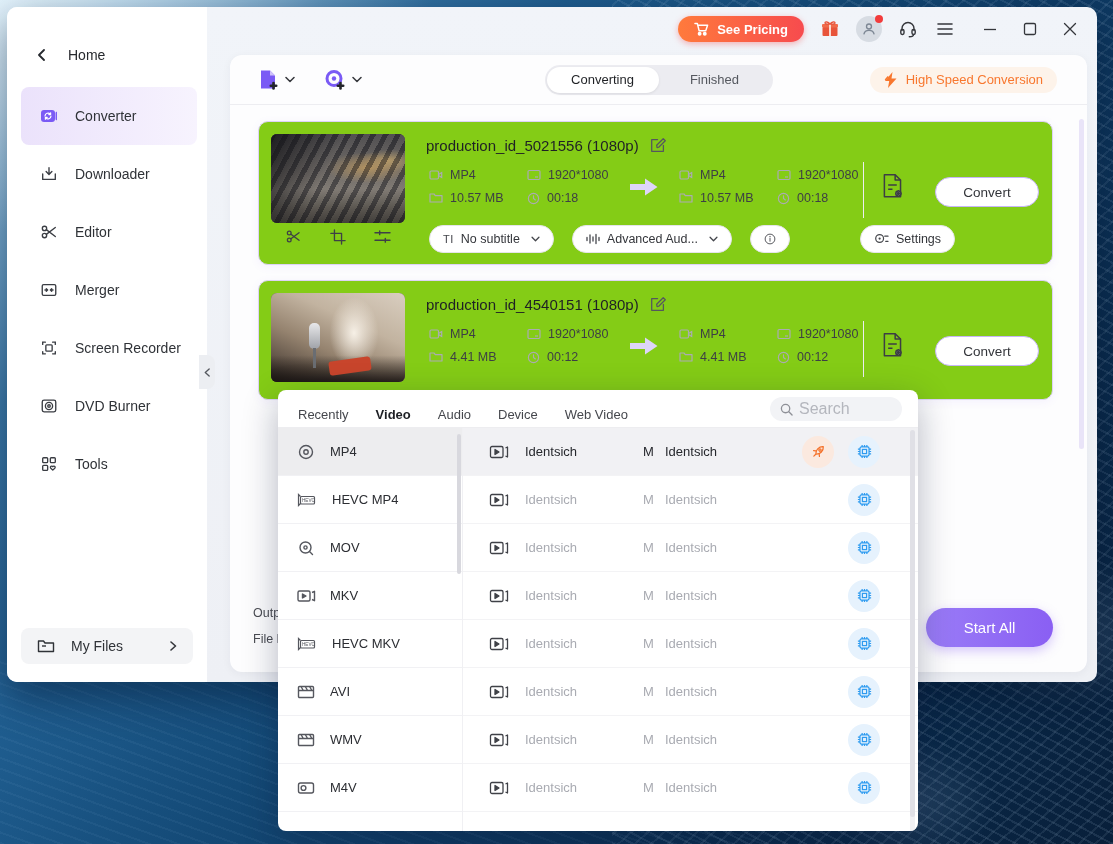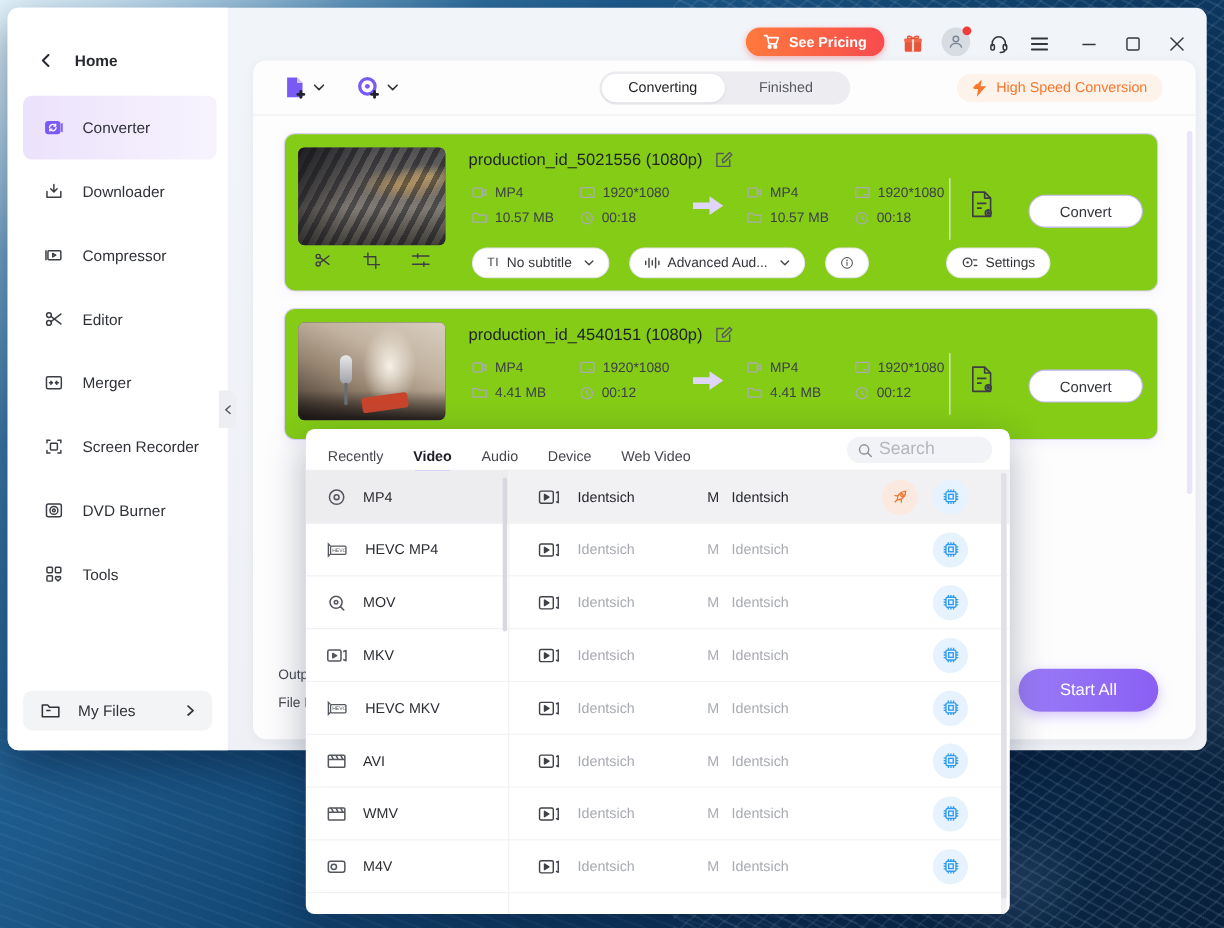--- a/index.html
+++ b/index.html
@@ -23,32 +23,32 @@
   .frost2 { position:absolute; bottom:0; left:0; width:70%; height:22%; opacity:.35; pointer-events:none;
     background: repeating-linear-gradient(20deg, rgba(150,190,225,.18) 0 2px, transparent 2px 10px);
   }
 
   
   .window { position:absolute; left:7px; top:7px; width:1090px; height:675px;
     background:linear-gradient(180deg,#f1f4f9 0%, #eef0f5 100%); border-radius:10px;
     box-shadow:0 14px 40px rgba(0,15,40,.45); }
 
   
-  .titlebar { position:absolute; top:0; right:0; height:44px; display:flex; align-items:flex-end; gap:15px; padding-right:16px; z-index:3; }
+  .titlebar { position:absolute; top:0; right:0; height:44px; display:flex; align-items:center; gap:15px; padding-right:16px; z-index:3; }
   .pricing-btn { display:flex; align-items:center; gap:8px; height:26px; padding:0 16px; border-radius:14px;
     background:linear-gradient(90deg,#ff7a3c,#f74b4e); color:#fff; font-weight:bold; font-size:13px; cursor:pointer;
     box-shadow:0 2px 6px rgba(247,75,78,.4); }
   .tb-icon { width:22px; height:22px; display:flex; align-items:center; justify-content:center; }
   .avatar-wrap { position:relative; width:26px; height:26px; border-radius:50%; background:#d7dce3; display:flex; align-items:center; justify-content:center; }
   .avatar-dot { position:absolute; top:-1px; right:-1px; width:8px; height:8px; border-radius:50%; background:#f23c3c; }
   .winctl { display:flex; align-items:center; gap:18px; margin-left:8px; }
 
   
   .sidebar { position:absolute; left:0; top:0; bottom:0; width:200px; background:#fff; border-radius:10px 0 0 10px; z-index:2; }
-  .home-row { display:flex; align-items:center; gap:22px; padding:40px 0 0 30px; font-size:14px; color:#26292e; font-weight:700; cursor:pointer; }
+  .home-row { display:flex; align-items:center; gap:22px; padding:40px 0 0 30px; font-size:14px; color:#26292e; font-weight:400; cursor:pointer; }
   .nav { position:absolute; top:80px; left:0; right:0; }
   .nav-item { position:relative; display:flex; align-items:center; gap:16px; height:58px; margin:0 10px 0 14px; padding-left:18px;
     font-size:14px; color:#2f3237; border-radius:8px; cursor:pointer; }
   .nav-item.active { background:linear-gradient(90deg,#ebe2fb 0%, #f7f3fe 100%); font-weight:500; }
   .nav-ic { width:20px; height:20px; display:flex; align-items:center; justify-content:center; color:#3a3d43; }
   .nav-item.active .nav-ic { color:#7a5af5; }
   .myfiles { position:absolute; left:14px; right:14px; top:621px; height:36px; background:#f3f4f6; border-radius:8px;
     display:flex; align-items:center; gap:16px; padding:0 16px; font-size:14px; color:#2f3237; cursor:pointer; }
   .myfiles .chev { margin-left:auto; }
   .collapse-tab { position:absolute; right:-8px; top:348px; width:16px; height:34px; background:#eceef2; border-radius:0 8px 8px 0;
@@ -244,29 +244,20 @@
         <span class="nav-ic">
           <svg width="18" height="18" viewBox="0 0 20 20" fill="none" stroke="currentColor" stroke-width="1.5" stroke-linecap="round" stroke-linejoin="round">
               <path d="M3 10v6h14v-6"></path>
               <path d="M10 3v7M6.8 7.3L10 10.5l3.2-3.2"></path>
             </svg>
         </span>
         <span>Downloader</span>
       </div>
       <div class="nav-item">
         <span class="nav-ic">
-          <svg width="18" height="18" viewBox="0 0 20 20" fill="none" stroke="currentColor" stroke-width="1.5" stroke-linejoin="round">
-              <rect x="4" y="5.5" width="13" height="9" rx="1"></rect>
-              <path d="M2 5v10M8.8 8.2l3 1.8-3 1.8z"></path>
-            </svg>
-        </span>
-        <span>Compressor</span>
-      </div>
-      <div class="nav-item">
-        <span class="nav-ic">
           <svg width="18" height="18" viewBox="0 0 20 20" fill="none" stroke="currentColor" stroke-width="1.5" stroke-linecap="round">
               <circle cx="5" cy="6" r="2.4"></circle>
               <circle cx="5" cy="14" r="2.4"></circle>
               <path d="M7 7.4L17 15M7 12.6L17 5"></path>
             </svg>
         </span>
         <span>Editor</span>
       </div>
       <div class="nav-item">
         <span class="nav-ic">

